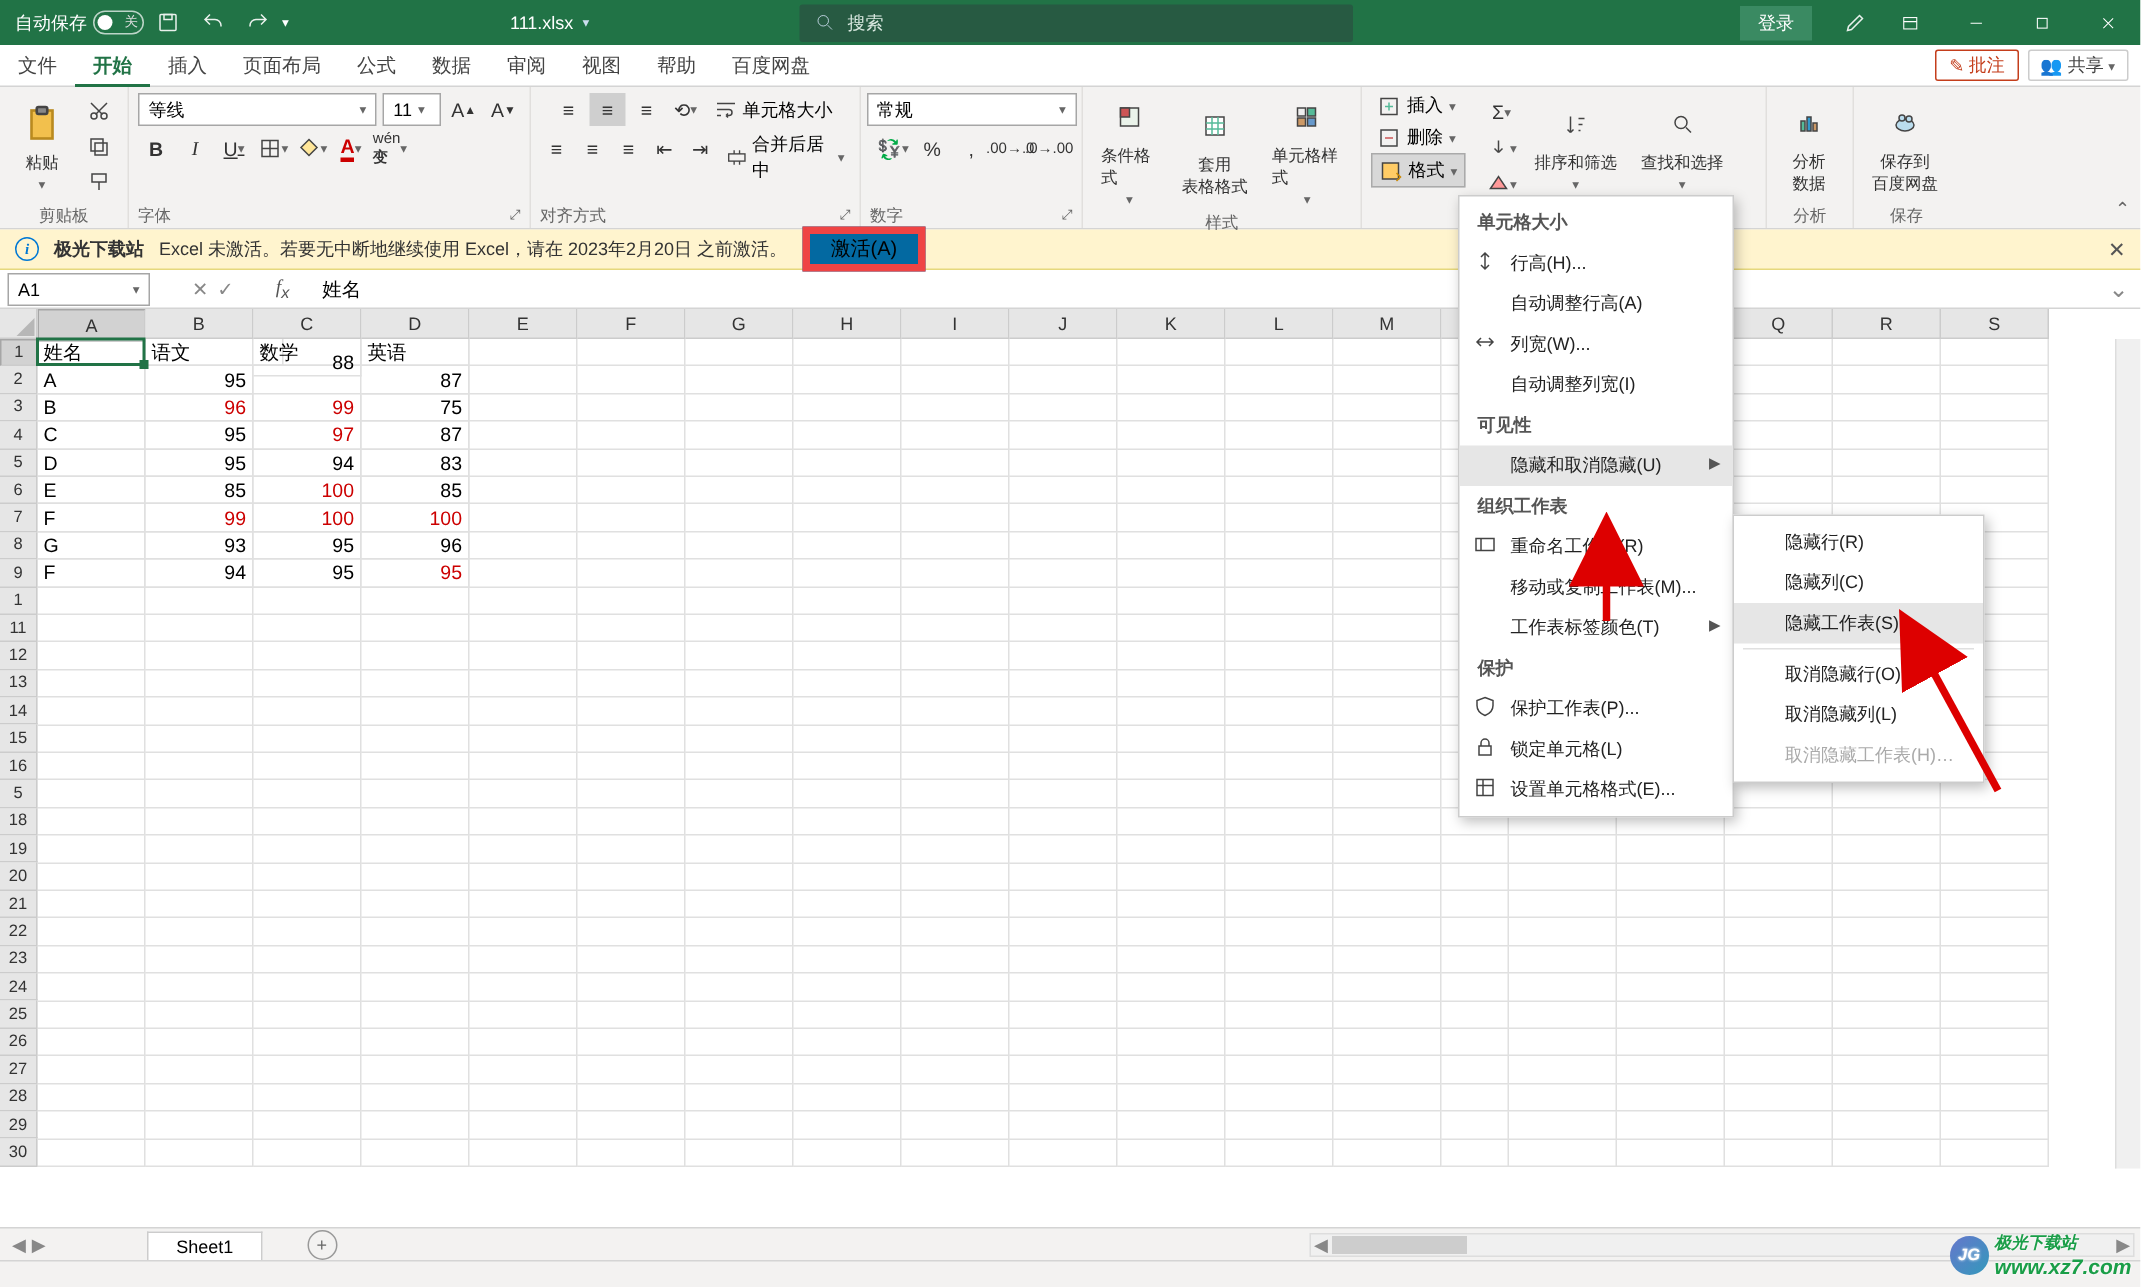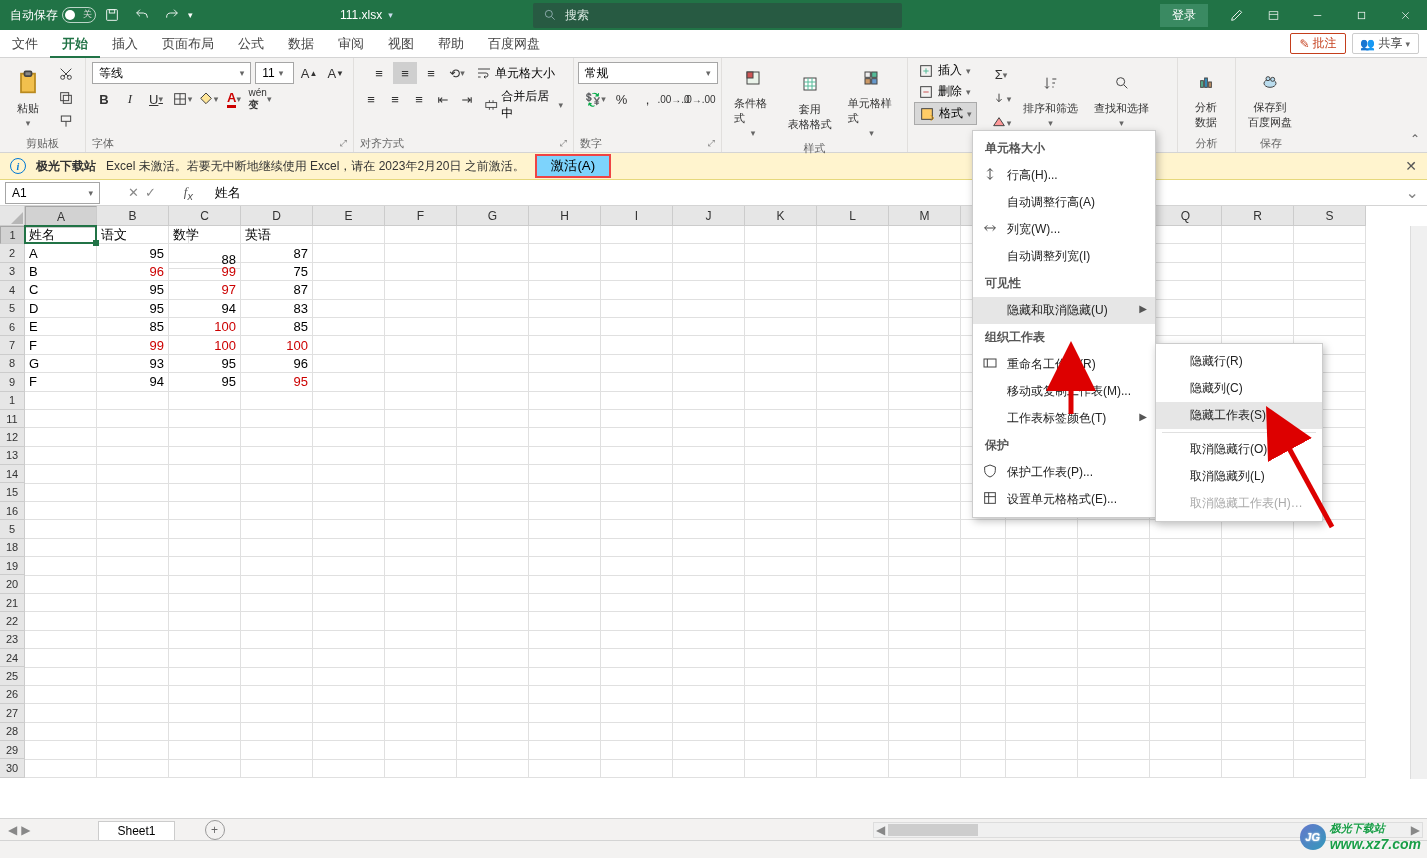--- a/index.html
+++ b/index.html
@@ -37,21 +37,21 @@
 .sm-btn.bold { font-weight:700; }
 .sm-btn.italic { font-style:italic; font-family:serif; }
 .sm-btn.under { text-decoration:underline; }
 .sel { border:1px solid #a6a6a6; height:22px; display:flex; align-items:center; padding:0 6px; font-size:12px; background:#fff; gap:4px; }
 .sel.wide { width:168px; }
 .sel.num { width:40px; }
 .collapse { position:absolute; right:3px; top:132px; width:14px; height:14px; font-size:12px; color:#666; }
 
 .notice { height:27px; background:#fff4ce; border-bottom:1px solid #e6d87c; display:flex; align-items:center; padding:0 10px; gap:10px; font-size:12px; color:#333; }
 .notice .info-ico { width:16px; height:16px; border:1.5px solid #0078d4; border-radius:50%; color:#0078d4; display:flex; align-items:center; justify-content:center; font-size:10px; font-style:italic; font-family:serif; font-weight:700; }
-.notice .act-btn { border:2px solid #ef4444; padding:1px 14px; background:#7dd3fc; }
+.notice .act-btn { border:5px solid #ef4444; padding:1px 14px; background:#0369a1; }
 .notice .close { margin-left:auto; font-size:14px; color:#555; }
 
 .fbar { height:26px; border-bottom:1px solid #d4d4d4; display:flex; align-items:center; }
 .namebox { width:95px; height:22px; border:1px solid #a6a6a6; margin-left:5px; display:flex; align-items:center; justify-content:space-between; padding:0 6px; font-size:12px; background:#fff; }
 .fx-btns { display:flex; gap:6px; color:#888; padding:0 28px; font-size:13px; }
 .fx { font-style:italic; font-family:serif; font-size:13px; color:#555; padding-right:12px; }
 .finput { flex:1; padding-left:10px; font-size:13px; }
 
 .grid-area { position:relative; height:573px; display:flex; }
 .corner { width:25px; height:20px; background:#e6e6e6; border-right:1px solid #ccc; border-bottom:1px solid #ccc; position:relative; }
@@ -1129,21 +1129,21 @@
       <div class="cell" style="left: 1053px; top: 533.6px; width: 72px;"></div>
       <div class="cell" style="left: 1125px; top: 533.6px; width: 72px;"></div>
       <div class="cell" style="left: 1197px; top: 533.6px; width: 72px;"></div>
       <div class="cell" style="left: 1269px; top: 533.6px; width: 72px;"></div>
       <div class="cell txt" style="left: 0px; top: 0px; width: 72px;">姓名</div>
       <div class="cell txt" style="left: 72px; top: 0px; width: 92px;">语文</div>
       <div class="cell txt" style="left: 144px; top: 0px; width: 72px;">数学</div>
       <div class="cell txt" style="left: 216px; top: 0px; width: 72px;">英语</div>
       <div class="cell txt" style="left: 0px; top: 18.4px; width: 72px;">A</div>
       <div class="cell num" style="left: 72px; top: 18.4px; width: 72px;">95</div>
-      <div class="cell num" style="left: 144px; top: 25px; width: 72px;">88</div>
+      <div class="cell num" style="left: 144px; top: 7px; width: 72px;">88</div>
       <div class="cell num" style="left: 216px; top: 18.4px; width: 72px;">87</div>
       <div class="cell txt" style="left: 0px; top: 36.8px; width: 72px;">B</div>
       <div class="cell num red" style="left: 72px; top: 36.8px; width: 72px;">96</div>
       <div class="cell num red" style="left: 144px; top: 36.8px; width: 72px;">99</div>
       <div class="cell num" style="left: 216px; top: 36.8px; width: 72px;">75</div>
       <div class="cell txt" style="left: 0px; top: 55.2px; width: 72px;">C</div>
       <div class="cell num" style="left: 72px; top: 55.2px; width: 72px;">95</div>
       <div class="cell num red" style="left: 144px; top: 55.2px; width: 72px;">97</div>
       <div class="cell num" style="left: 216px; top: 55.2px; width: 72px;">87</div>
       <div class="cell txt" style="left: 0px; top: 73.6px; width: 72px;">D</div>
@@ -1188,20 +1188,24 @@
           <rect x="3" y="6" width="18" height="12"></rect>
           <path d="M8 6v12"></path>
         </svg></span><span>重命名工作表(R)</span></div>
   <div class="item">移动或复制工作表(M)...</div>
   <div class="item"><span>工作表标签颜色(T)</span><span class="arr">▶</span></div>
   <div class="hdr">保护</div>
   <div class="item"><span class="ico"><svg class="i" viewBox="0 0 24 24">
           <path d="M12 3l8 3v5c0 5-3 8-8 10-5-2-8-5-8-10V6l8-3z"></path>
         </svg></span><span>保护工作表(P)...</span></div>
   <div class="item"><span class="ico"><svg class="i" viewBox="0 0 24 24">
+          <rect x="6" y="11" width="12" height="9"></rect>
+          <path d="M8 11V8a4 4 0 018 0v3"></path>
+        </svg></span><span>锁定单元格(L)</span></div>
+  <div class="item"><span class="ico"><svg class="i" viewBox="0 0 24 24">
           <rect x="4" y="4" width="16" height="16"></rect>
           <path d="M4 10h16M10 4v16"></path>
         </svg></span><span>设置单元格格式(E)...</span></div>
 </div>
 
 <div class="menu2">
   <div class="item">隐藏行(R)</div>
   <div class="item">隐藏列(C)</div>
   <div class="item hi">隐藏工作表(S)</div>
   <div class="sep"></div>

